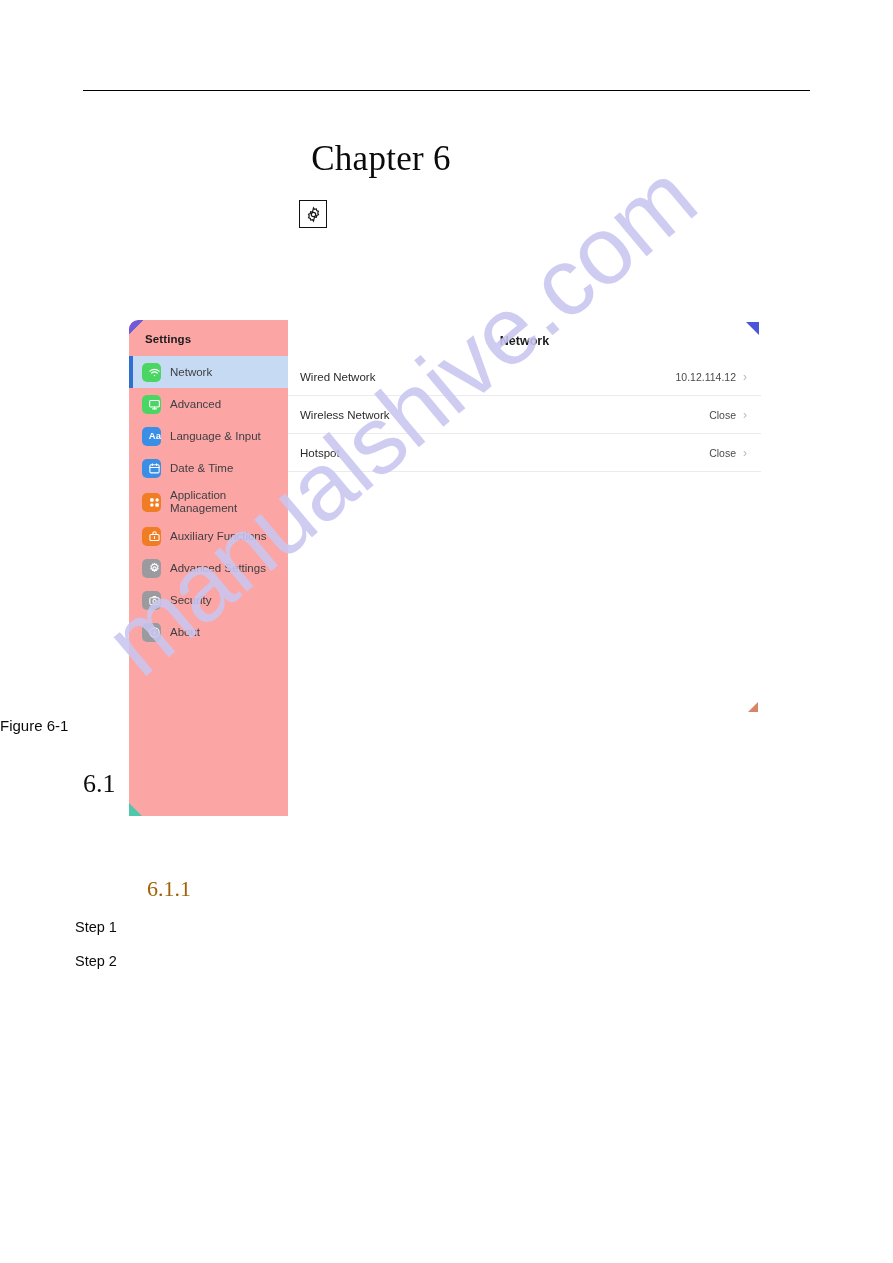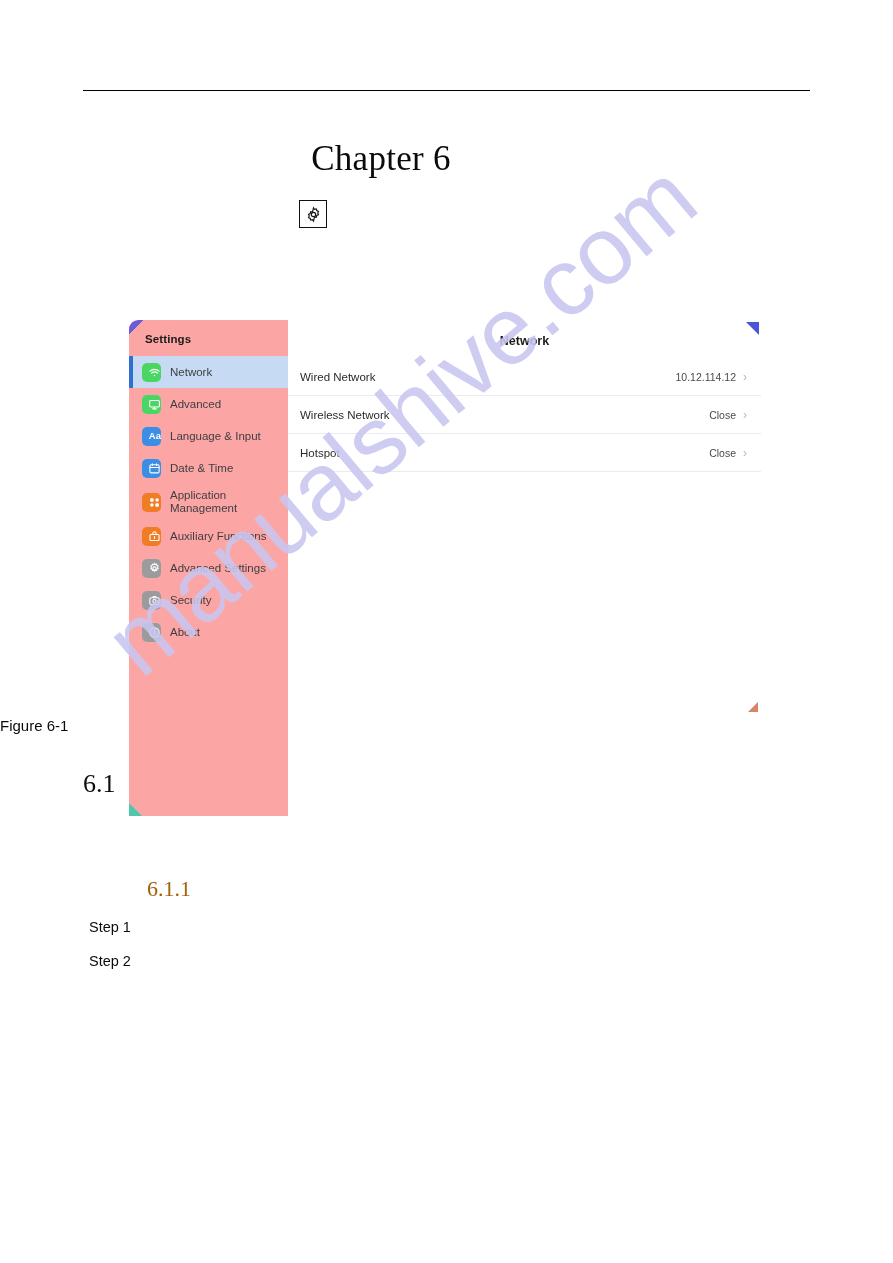--- a/index.html
+++ b/index.html
@@ -283,21 +283,21 @@
     left: 128px;
     top: 876px;
     font-family: "Liberation Serif", serif;
     font-size: 22px;
     color: #a16207;
     z-index: 70;
     margin-left: 19px;
   }
   .step {
     position: absolute;
-    left: 89px;
+    left: 75px;
     font-size: 14.5px;
     color: #0b0b0b;
     z-index: 70;
   }
   #step-1 { top: 919px; }
   #step-2 { top: 953px; }
 </style>
 </head>
 <body>
 

